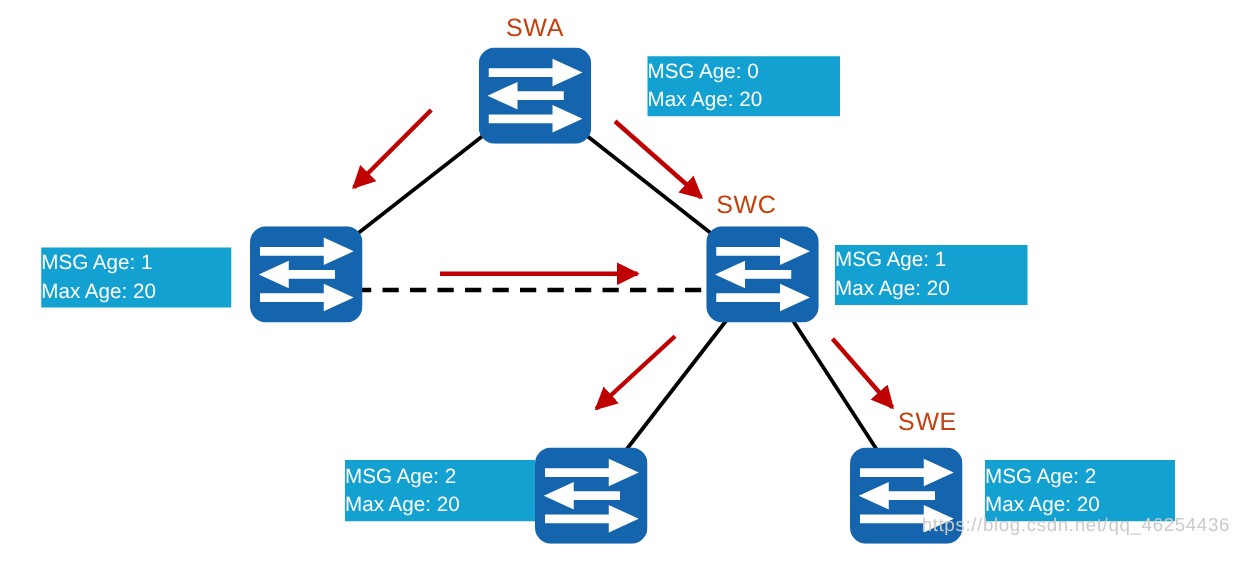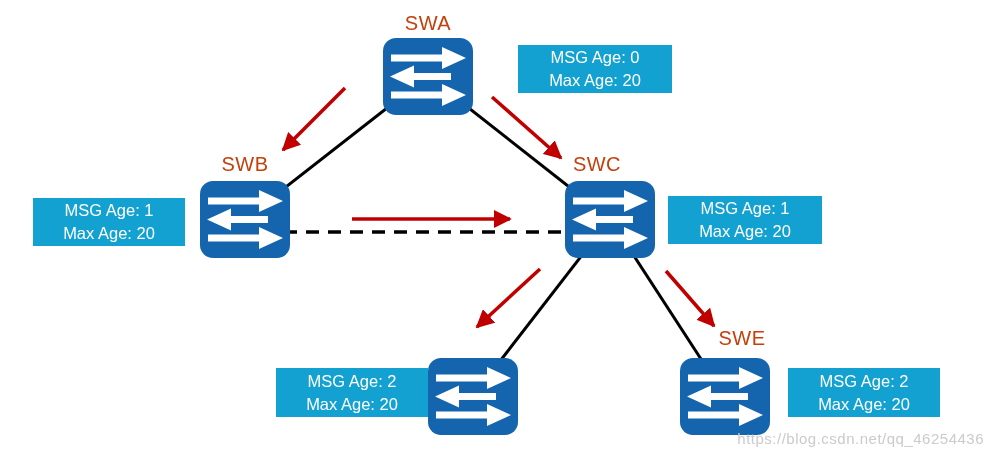--- a/index.html
+++ b/index.html
@@ -24,34 +24,34 @@
     position:absolute;z-index:3;width:90px;
     text-align:center;
     font-size:20px;color:#c2410c;
     letter-spacing:0.5px;
     white-space:nowrap;
   }
   .badge{
     position:absolute;z-index:3;
     background:var(--badge-cyan);
     color:#ffffff;
-    text-align:center;
+    text-align:left;
     font-size:16.5px;
     line-height:23px;
     display:flex;flex-direction:column;justify-content:center;
   }
   .note{
     position:absolute;z-index:3;
     left:142px;top:48px;width:140px;
     text-align:center;color:#111;
     font-size:21px;line-height:30px;
   }
   .watermark{
     position:absolute;z-index:4;
-    right:6px;top:430px;
+    right:6px;top:412px;
     font-size:15px;
     color:var(--watermark-gray);
     letter-spacing:0.5px;
     white-space:nowrap;
   }
 </style>
 </head>
 <body>
 
 <div class="canvas">
@@ -107,21 +107,20 @@
         <use href="#switch-glyph"></use>
       </svg>
     </div>
   <div class="switch" style="left:680px;top:358px">
       <svg viewBox="0 0 90 77">
         <use href="#switch-glyph"></use>
       </svg>
     </div>
 
   <div class="node-label" style="left:383px;top:12px">SWA</div>
-  <div class="node-label" style="left:200px;top:153px">SWB</div>
   <div class="node-label" style="left:552px;top:153px">SWC</div>
   <div class="node-label" style="left:697px;top:327px">SWE</div>
 
   <div class="badge" style="left:518px;top:45px;width:154px;height:48px">
     <span>MSG Age: 0</span>
     <span>Max Age: 20</span>
   </div>
   <div class="badge" style="left:33px;top:198px;width:152px;height:48px">
     <span>MSG Age: 1</span>
     <span>Max Age: 20</span>

